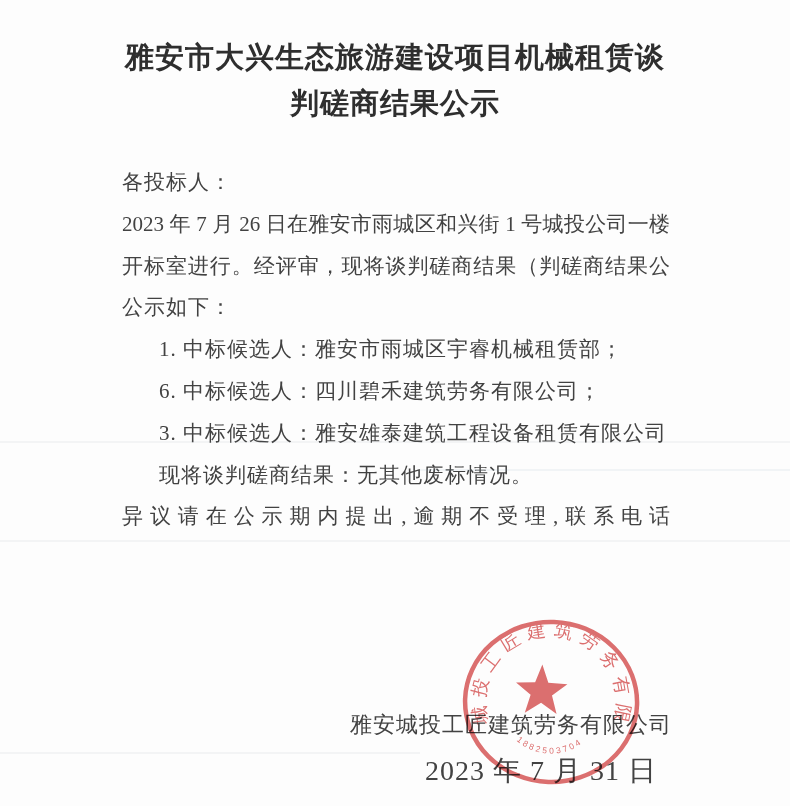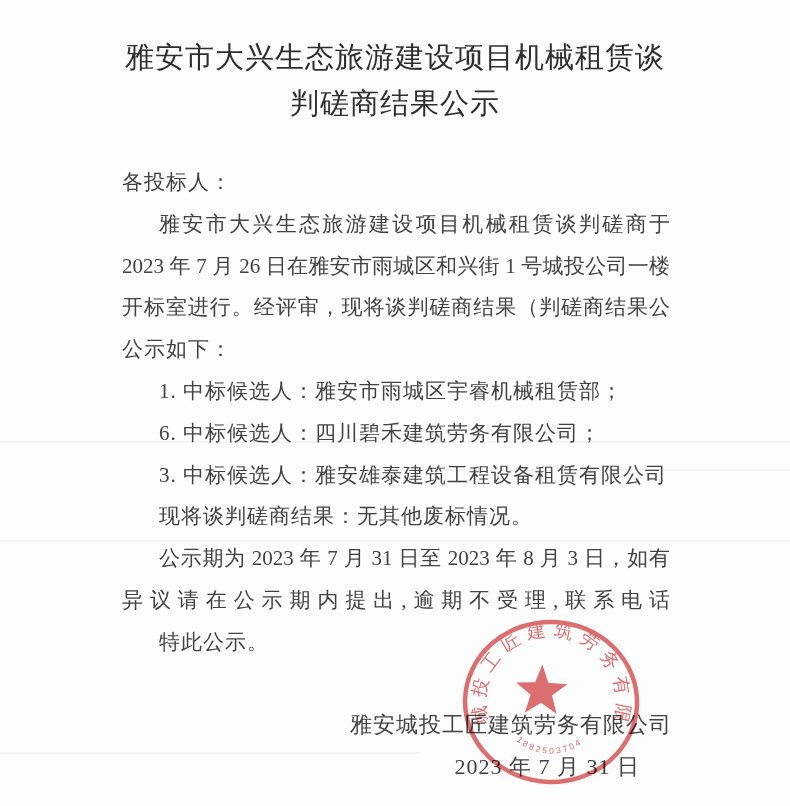--- a/index.html
+++ b/index.html
@@ -13,21 +13,21 @@
     overflow: hidden;
     font-family: "Liberation Serif", "DejaVu Serif", serif;
   }
   .title {
     position: absolute;
     top: 34px;
     left: 0;
     width: 100%;
     text-align: center;
     font-family: "Liberation Sans", "DejaVu Sans", sans-serif;
-    font-weight: normal;
+    font-weight: bold;
     font-size: 29px;
     line-height: 46px;
     letter-spacing: 1px;
     color: #2e2e2e;
   }
   .body-text {
     position: absolute;
     top: 162px;
     left: 122px;
     width: 548px;
@@ -53,22 +53,22 @@
     position: absolute;
     top: 710px;
     right: 118px;
     font-size: 22px;
     letter-spacing: 1px;
     color: #424242;
   }
   .sig-date {
     position: absolute;
     top: 752px;
-    right: 150px;
-    font-size: 22px;
+    right: 133px;
+    font-size: 28px;
     letter-spacing: 1px;
     color: #424242;
   }
   .seal {
     position: absolute;
     left: 458px;
     top: 616px;
     width: 190px;
     height: 176px;
     mix-blend-mode: multiply;
@@ -91,31 +91,28 @@
 
 <div class="page">
 
   <div class="title">
     <div>雅安市大兴生态旅游建设项目机械租赁谈</div>
     <div>判磋商结果公示</div>
   </div>
 
   <div class="body-text">
     <div class="line">各投标人：</div>
-    <div class="line just indent">雅安市大兴生态旅游建设项目机械租赁谈判磋商于</div>
     <div class="line just">2023 年 7 月 26 日在雅安市雨城区和兴街 1 号城投公司一楼</div>
     <div class="line just">开标室进行。经评审，现将谈判磋商结果（判磋商结果公示）</div>
     <div class="line">公示如下：</div>
     <div class="line indent">1. 中标候选人：雅安市雨城区宇睿机械租赁部；</div>
     <div class="line indent">6. 中标候选人：四川碧禾建筑劳务有限公司；</div>
     <div class="line indent">3. 中标候选人：雅安雄泰建筑工程设备租赁有限公司；</div>
     <div class="line indent">现将谈判磋商结果：无其他废标情况。</div>
-    <div class="line just indent">公示期为 2023 年 7 月 31 日至 2023 年 8 月 3 日，如有</div>
     <div class="line just">异议请在公示期内提出,逾期不受理,联系电话 13402843341。</div>
-    <div class="line indent">特此公示。</div>
   </div>
 
   <div class="signature">雅安城投工匠建筑劳务有限公司</div>
   <div class="sig-date">2023 年 7 月 31 日</div>
 
   <svg class="seal" viewBox="0 0 190 176" xmlns="http://www.w3.org/2000/svg">
     <defs>
       <path id="sealArcTop" d="M 31 108.6 A 66 66 0 1 1 155 108.6" fill="none"></path>
       <path id="sealArcCode" d="M 49 113.5 A 52 52 0 0 0 137 113.5" fill="none"></path>
     </defs>

